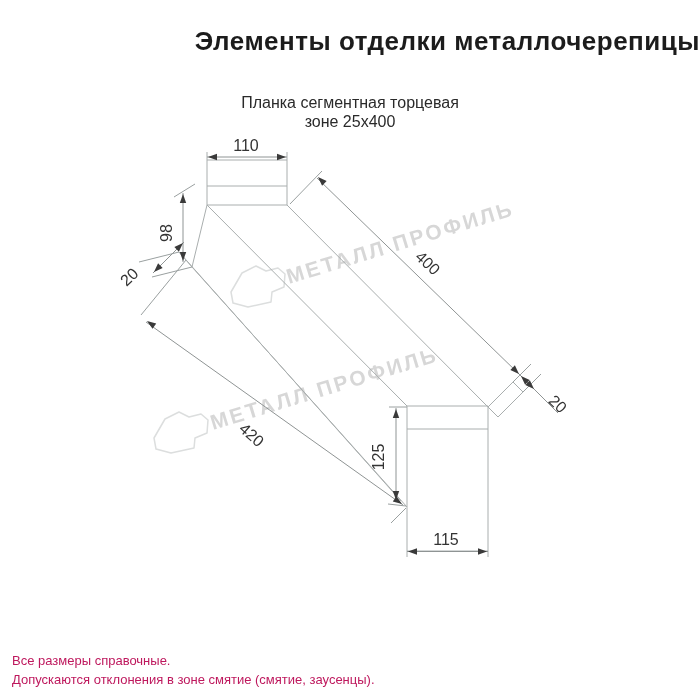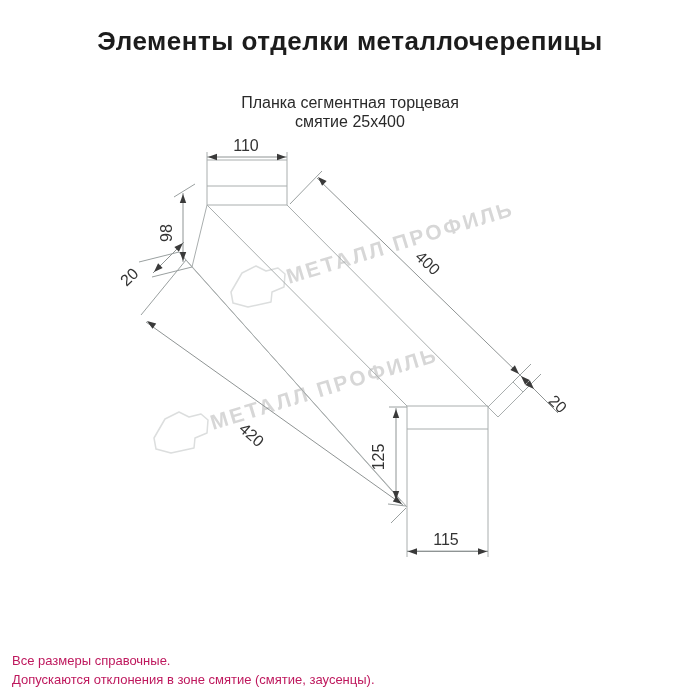--- a/index.html
+++ b/index.html
@@ -6,21 +6,21 @@
   body{
     width:700px;height:700px;
     background:#ffffff;
     font-family:"Liberation Sans", sans-serif;
     position:relative;
     overflow:hidden;
   }
   .stage{position:absolute;left:0;top:0;width:700px;height:700px;}
   .page-title{
     position:absolute;left:0;top:26px;width:700px;
-    text-align:center;
+    text-align:right;
     font-size:26px;font-weight:bold;color:#1c1c1c;
     letter-spacing:0.5px;
   }
   .drawing-subtitle{
     position:absolute;left:0;top:93px;width:700px;
     text-align:center;
     font-size:16px;color:#2a2a2a;line-height:19px;
   }
   .footer-notes{
     position:absolute;left:12px;top:651px;width:660px;
@@ -39,21 +39,21 @@
 </style>
 </head>
 <body>
 
 <div class="stage">
 
   <div class="page-title">Элементы отделки металлочерепицы</div>
 
   <div class="drawing-subtitle">
     <div>Планка сегментная торцевая</div>
-    <div>смятие 25х400</div>
+    <div>зоне 25х400</div>
   </div>
 
   <svg width="700" height="700" viewBox="0 0 700 700">
 
     <g>
       <path class="wm-logo" d="M231,292 L242,273 L256,266 L266,271 L278,268 L285,274 L284,287 L272,292 L271,302 L248,307 L233,303 Z"></path>
       <text class="wm-text" transform="translate(289,284) rotate(-17)">МЕТАЛЛ ПРОФИЛЬ</text>
     </g>
     <g>
       <path class="wm-logo" d="M154,438 L165,419 L179,412 L189,417 L201,414 L208,420 L207,433 L195,438 L194,448 L171,453 L156,449 Z"></path>

